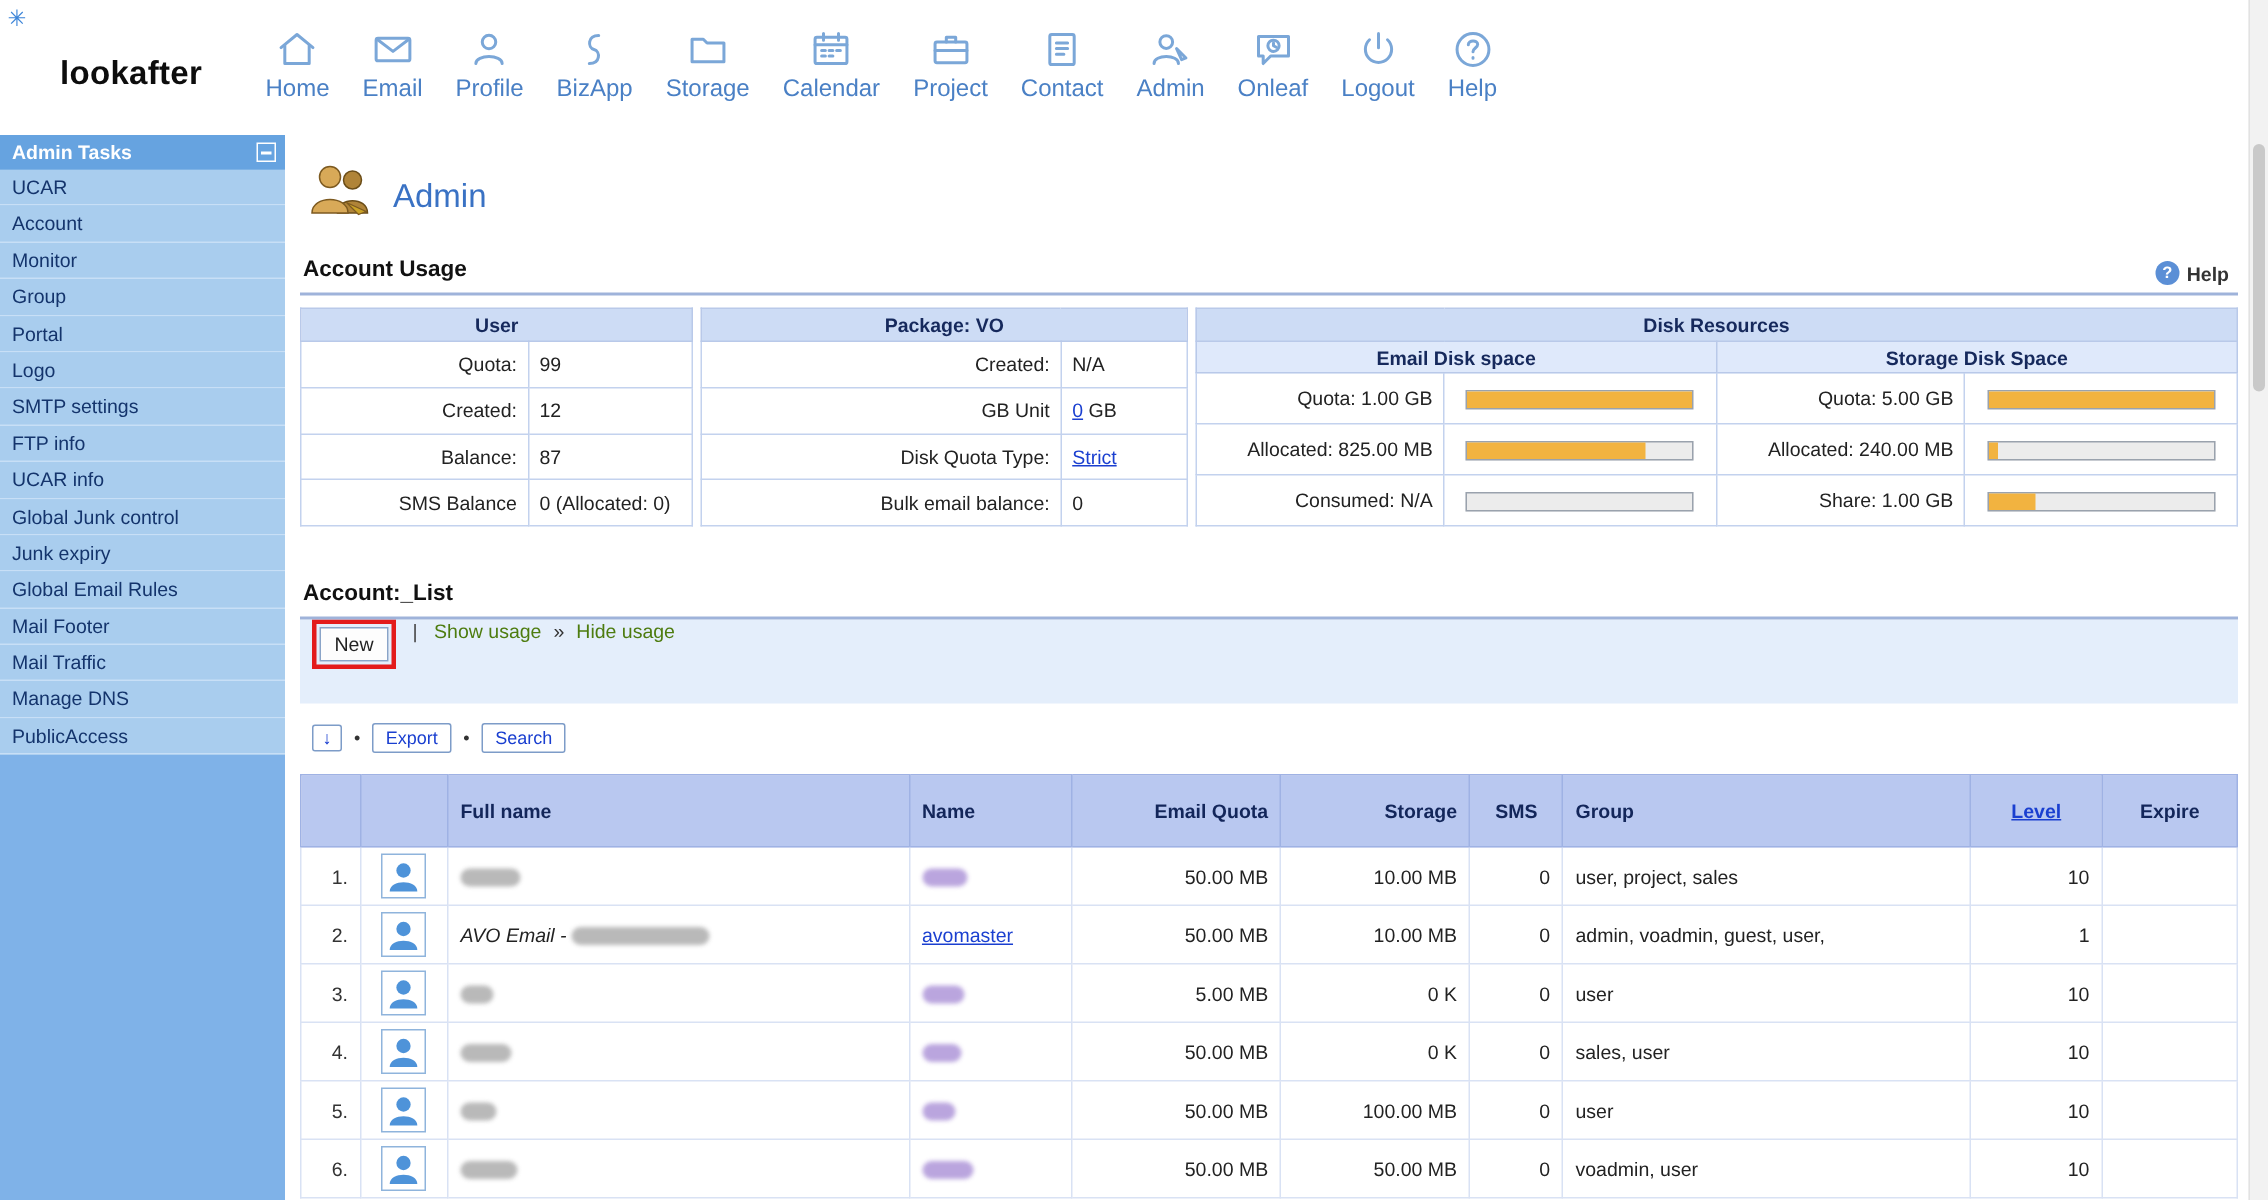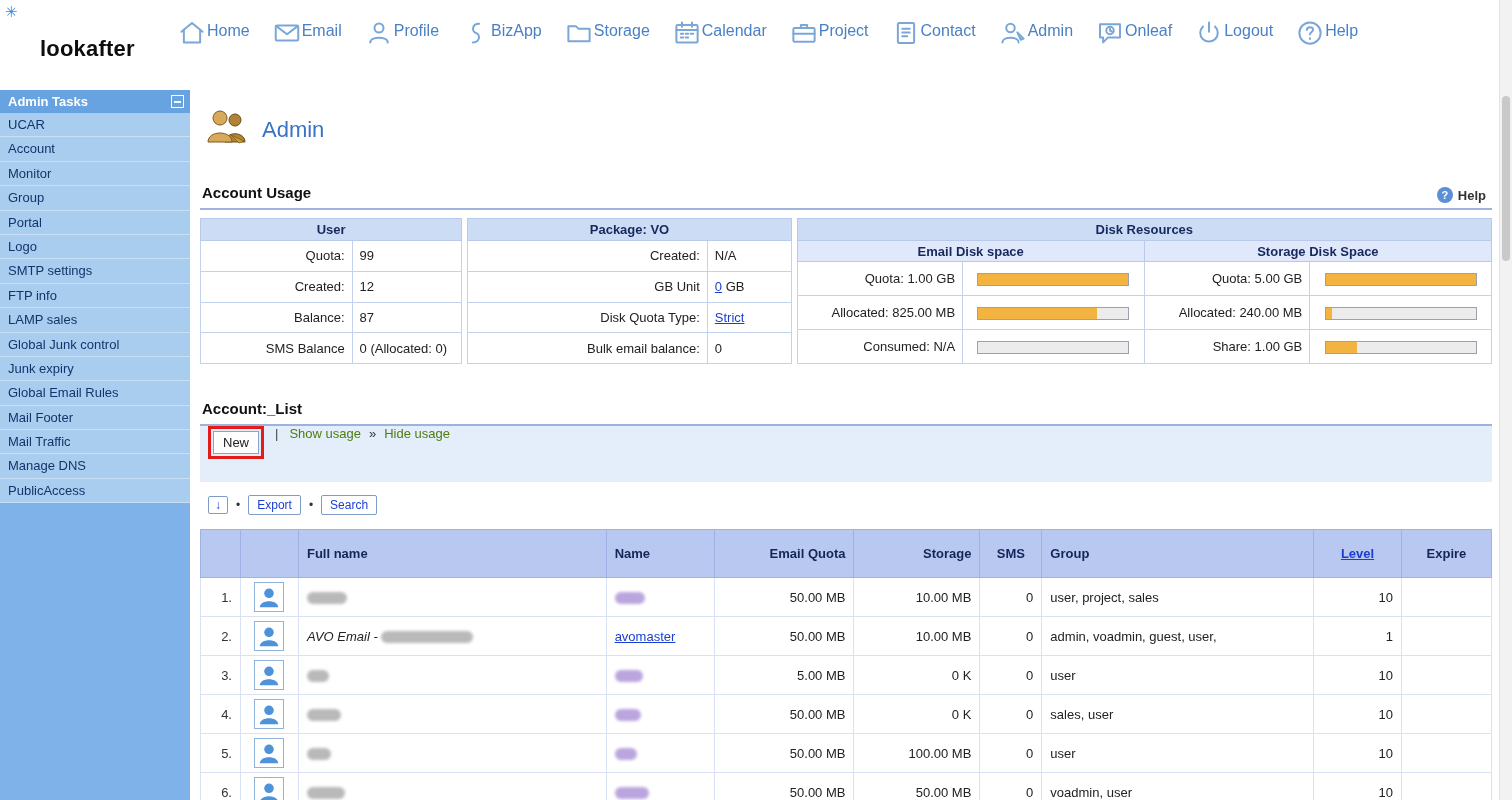--- a/index.html
+++ b/index.html
@@ -5,41 +5,41 @@
   *{box-sizing:border-box;margin:0;padding:0}
   body{width:1512px;height:800px;overflow:hidden;position:relative;background:#fff;
        font-family:"Liberation Sans",sans-serif;color:#222}
   a{cursor:pointer}
 
   
   .topbar{height:90px;position:relative;background:#fff}
   .spark{position:absolute;left:5px;top:3px;font-size:15px;color:#3d85d8}
   .logo{position:absolute;left:40px;top:36px;font-size:22px;font-weight:bold;color:#0d0d0d;letter-spacing:.2px}
   .topnav{position:absolute;left:166px;top:10px;display:flex}
-  .nav-item{display:flex;flex-direction:row;align-items:center;padding:0 11px;cursor:pointer}
+  .nav-item{display:flex;flex-direction:column;align-items:center;padding:0 11px;cursor:pointer}
   .nav-icon{height:38px;display:flex;align-items:flex-end}
   .nav-icon svg{stroke:#7ba7d8;stroke-width:1.6;fill:none;stroke-linecap:round;stroke-linejoin:round}
   .nav-label{font-size:16px;color:#4a80c5;margin-top:3px;white-space:nowrap}
 
   
   .sidebar{position:absolute;left:0;top:90px;width:190px;height:710px;background:#7fb2e8}
   .sb-header{height:23px;background:#66a3e0;color:#fff;font-weight:bold;font-size:13px;
              line-height:23px;padding-left:8px;position:relative}
   .sb-minus{position:absolute;right:6px;top:5px;width:13px;height:13px;border:1px solid #fff;
             display:flex;align-items:center;justify-content:center;cursor:pointer}
   .sb-minus::after{content:"";width:7px;height:2px;background:#fff}
   .sb-item{height:24.4px;line-height:24.4px;background:#a9cdee;border-bottom:1px solid #c8dff6;
            font-size:13px;color:#14346c;padding-left:8px;cursor:pointer;white-space:nowrap;overflow:hidden}
 
   
   .main{position:absolute;left:190px;top:90px;width:1309px;height:710px;padding:12px 7px 0 10px;overflow:hidden}
   .page-title{display:flex;align-items:center;gap:12px;margin:6px 0 14px 4px}
   .page-title-text{font-size:22px;color:#3a72c4}
 
-  .section-head{position:relative;border-bottom:2px solid #9fb3da;padding:4px 2px 6px 2px;margin-top:28px}
+  .section-head{position:relative;border-bottom:2px solid #9fb3da;padding:4px 2px 6px 2px;margin-top:14px}
   .section-title{font-size:15px;font-weight:bold;color:#111}
   .help-wrap{position:absolute;right:6px;bottom:5px;display:flex;align-items:center;gap:5px;cursor:pointer}
   .help-ic{width:16px;height:16px;border-radius:50%;background:#5b8fd6;color:#fff;font-size:11px;font-weight:bold;
            display:flex;align-items:center;justify-content:center}
   .help-label{font-size:13px;font-weight:bold;color:#333}
 
   
   .usage-row{display:flex;gap:5px;margin-top:8px}
   table{border-collapse:collapse;font-size:13px;color:#222}
   .usage th{background:#cddcf5;color:#16295c;font-weight:bold;height:22px;border:1px solid #b9c9e9;text-align:center}
@@ -214,21 +214,21 @@
   </div>
   <div>
       <div class="sb-item">UCAR</div>
       <div class="sb-item">Account</div>
       <div class="sb-item">Monitor</div>
       <div class="sb-item">Group</div>
       <div class="sb-item">Portal</div>
       <div class="sb-item">Logo</div>
       <div class="sb-item">SMTP settings</div>
       <div class="sb-item">FTP info</div>
-      <div class="sb-item">LAMP sales</div>
+      <div class="sb-item">UCAR info</div>
       <div class="sb-item">Global Junk control</div>
       <div class="sb-item">Junk expiry</div>
       <div class="sb-item">Global Email Rules</div>
       <div class="sb-item">Mail Footer</div>
       <div class="sb-item">Mail Traffic</div>
       <div class="sb-item">Manage DNS</div>
       <div class="sb-item">PublicAccess</div>
     </div>
 </div>
 

